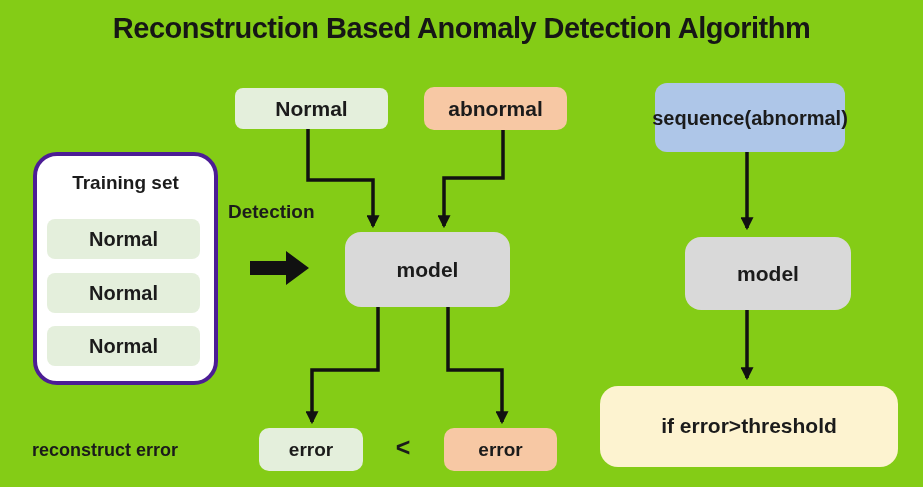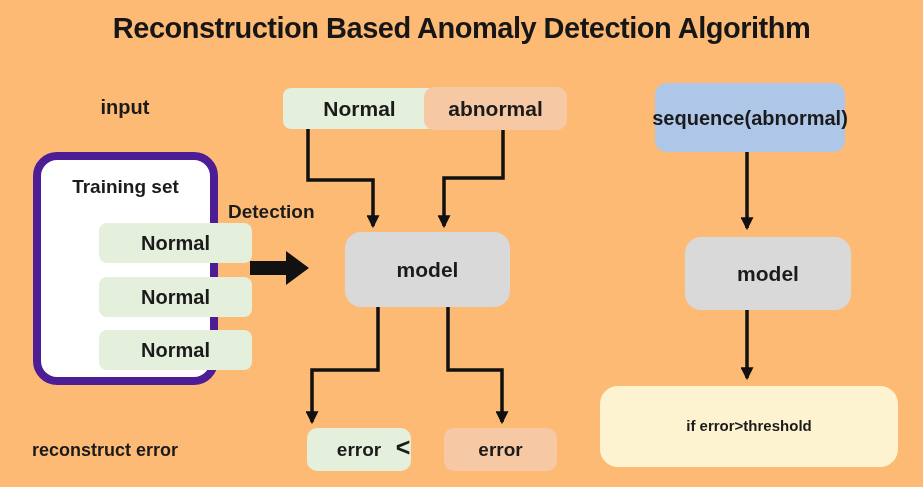--- a/index.html
+++ b/index.html
@@ -1,19 +1,19 @@
 <!DOCTYPE html>
 <html style="--normal-green: #e4efdc; --abnormal-orange: #f7c8a4; --sequence-blue: #aec6e8; --model-gray: #d9d9d9; --result-yellow: #fdf3d0; --line-black: #111111;"><head>
 <meta charset="utf-8">
 <style>
   html,body{margin:0;padding:0;background:#ffffff;}
   #canvas{
     position:relative;
     width:923px;height:487px;
-    background:#fdba74;
+    background:#84cc16;
     font-family:"Liberation Sans","DejaVu Sans",sans-serif;
     color:#1b1b1b;
     overflow:hidden;
   }
   .abs{position:absolute;}
   #title{
     top:12px;left:0;width:100%;
     text-align:center;
     font-size:29px;font-weight:bold;
     letter-spacing:-0.5px;
@@ -24,30 +24,30 @@
     color:#1b1b1b;
     white-space:nowrap;
   }
   .chip{
     display:flex;align-items:center;justify-content:center;
     font-weight:bold;
     text-align:center;
     color:#1b1b1b;
     box-sizing:border-box;
   }
-  .green{background:var(--normal-green,#e4efdc);margin-left:48px;}
+  .green{background:var(--normal-green,#e4efdc);}
   .orange{background:var(--abnormal-orange,#f7c8a4);}
   .blue{background:var(--sequence-blue,#aec6e8);}
   .gray{background:var(--model-gray,#d9d9d9);margin-left:19px;}
   .yellow{background:var(--result-yellow,#fdf3d0);}
 
   #input-label{left:75px;top:96px;width:100px;text-align:center;font-size:20px;}
   #training-box{
     left:33px;top:152px;width:185px;height:233px;
-    border:8px solid #4c1d95;border-radius:24px;
+    border:4px solid #4c1d95;border-radius:24px;
     background:#ffffff;box-sizing:border-box;
   }
   #training-set-title{left:0;top:16px;width:100%;text-align:center;font-size:19px;}
   .training-item{
     left:10px;width:153px;height:40px;
     border-radius:8px;font-size:20px;
   }
   #training-item-0{top:63px;}
   #training-item-1{top:117px;}
   #training-item-2{top:170px;}
@@ -56,21 +56,21 @@
 
   #normal-chip{left:235px;top:88px;width:153px;height:41px;border-radius:8px;font-size:21px;}
   #abnormal-chip{left:424px;top:87px;width:143px;height:43px;border-radius:10px;font-size:21px;}
   #model-mid{left:326px;top:232px;width:165px;height:75px;border-radius:16px;font-size:21px;}
   #error-green{left:259px;top:428px;width:104px;height:43px;border-radius:10px;font-size:19px;}
   #lt-sign{left:388px;top:433px;width:30px;text-align:center;font-size:25px;}
   #error-orange{left:444px;top:428px;width:113px;height:43px;border-radius:10px;font-size:19px;}
 
   #sequence-chip{left:655px;top:83px;width:190px;height:69px;border-radius:12px;font-size:20px;line-height:1.3;flex-direction:row;}
   #model-right{left:666px;top:237px;width:166px;height:73px;border-radius:16px;font-size:21px;}
-  #condition-box{left:600px;top:386px;width:298px;height:81px;border-radius:18px;font-size:15px;line-height:1.35;flex-direction:column;}
+  #condition-box{left:600px;top:386px;width:298px;height:81px;border-radius:18px;font-size:21px;line-height:1.35;flex-direction:column;}
 
   #arrows{left:0;top:0;width:923px;height:487px;pointer-events:none;}
   #arrows polyline{fill:none;stroke:#111;stroke-width:3.5px;}
   #arrows polygon.block{fill:#111;stroke:none;}
 </style>
 </head>
 <body>
 
 <div id="canvas">
 
@@ -84,21 +84,20 @@
     </defs>
     <polyline points="308,129 308,180 373,180 373,226" marker-end="url(#ah)"></polyline>
     <polyline points="503,130 503,178 444,178 444,226" marker-end="url(#ah)"></polyline>
     <polyline points="378,307 378,370 312,370 312,422" marker-end="url(#ah)"></polyline>
     <polyline points="448,307 448,370 502,370 502,422" marker-end="url(#ah)"></polyline>
     <polyline points="747,152 747,228" marker-end="url(#ah)"></polyline>
     <polyline points="747,310 747,378" marker-end="url(#ah)"></polyline>
     <polygon class="block" points="250,261 286,261 286,251 309,268 286,285 286,275 250,275"></polygon>
   </svg>
 
-  <div id="input-label" class="abs label">input</div>
 
   <div id="training-box" class="abs">
     <div id="training-set-title" class="abs label">Training set</div>
     <div id="training-item-0" class="abs chip green training-item">Normal</div>
     <div id="training-item-1" class="abs chip green training-item">Normal</div>
     <div id="training-item-2" class="abs chip green training-item">Normal</div>
   </div>
 
   <div id="training-label" class="abs label">Detection</div>
 

